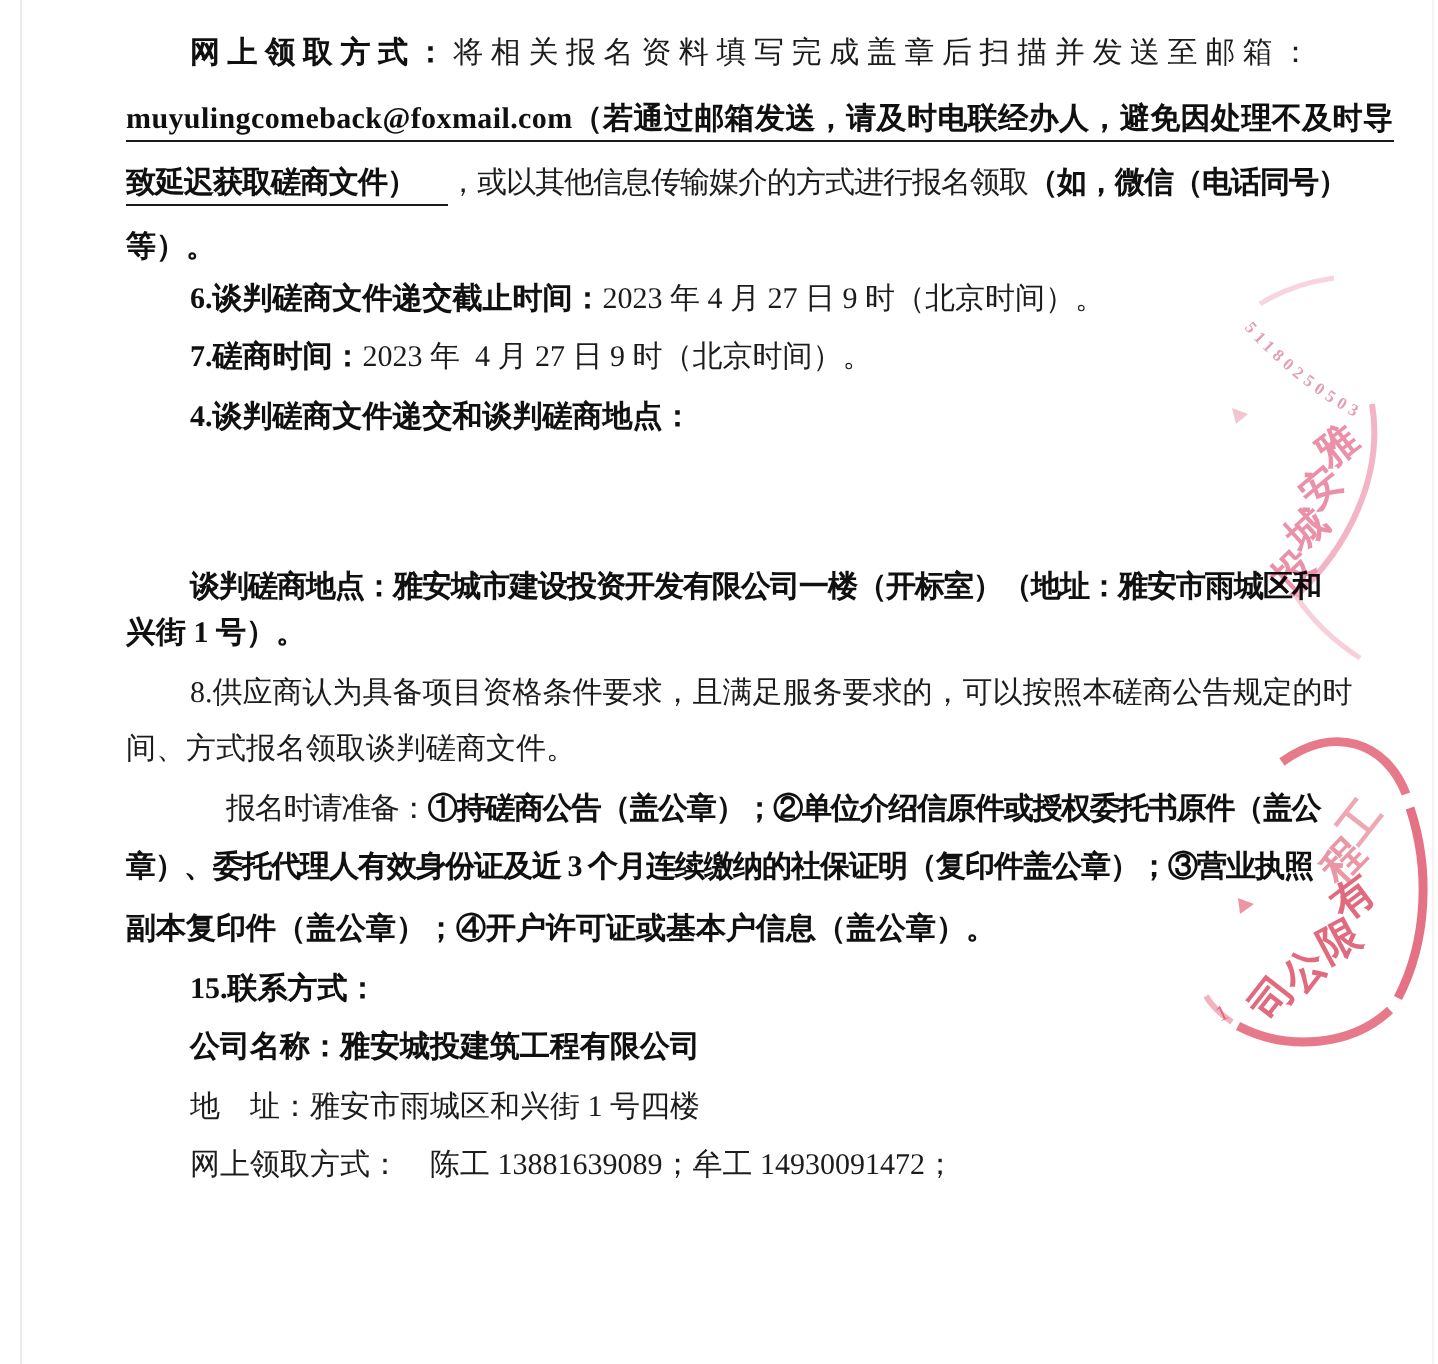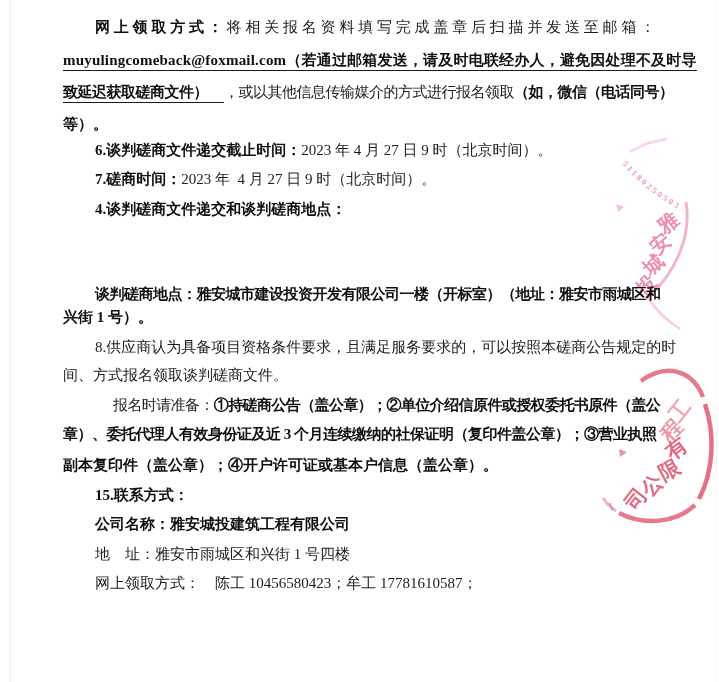--- a/index.html
+++ b/index.html
@@ -54,21 +54,21 @@
     <div class="ln ind" style="top:337px"><span>8.供应商认为具备项目资格条件要求，且满足服务要求的，可以按照本磋商公告规定的时</span></div>
     <div class="ln" style="top:365px"><span>间、方式报名领取谈判磋商文件。</span></div>
 
     <div class="ln ind2 sp-tight2" style="top:395px"><span>报名时请准备：</span><span class="b">①持磋商公告（盖公章）；②单位介绍信原件或授权委托书原件（盖公</span></div>
     <div class="ln sp-tight" style="top:424px"><span class="b">章）、委托代理人有效身份证及近 3 个月连续缴纳的社保证明（复印件盖公章）；③营业执照</span></div>
     <div class="ln" style="top:455px"><span class="b">副本复印件（盖公章）；④开户许可证或基本户信息（盖公章）。</span></div>
 
     <div class="ln ind" style="top:485px"><span class="b">15.联系方式：</span></div>
     <div class="ln ind" style="top:514px"><span class="b">公司名称：</span><span class="b">雅安城投建筑工程有限公司</span></div>
     <div class="ln ind" style="top:544px"><span>地　址：</span><span>雅安市雨城区和兴街 1 号四楼</span></div>
-    <div class="ln ind" style="top:573px"><span>网上领取方式：　</span><span>陈工 10456580423；牟工 17781610587；</span></div>
+    <div class="ln ind" style="top:573px"><span>网上领取方式：　</span><span>陈工 13881639089；牟工 14930091472；</span></div>
   </div>
 
   <svg class="seal-svg" viewBox="0 0 719 682" width="719" height="682">
     <defs>
       <path id="digitArc" d="M 622,164 Q 650,196 688,214"></path>
     </defs>
 
     <g>
       <path d="M 630,152 C 641,145 653,141 667,139" stroke="#f0a2b6" stroke-width="2.5" fill="none" opacity="0.45"></path>
       <path d="M 686,202 C 692,238 674,274 648,298" stroke="#f0a2b6" stroke-width="3" fill="none" opacity="0.8"></path>

